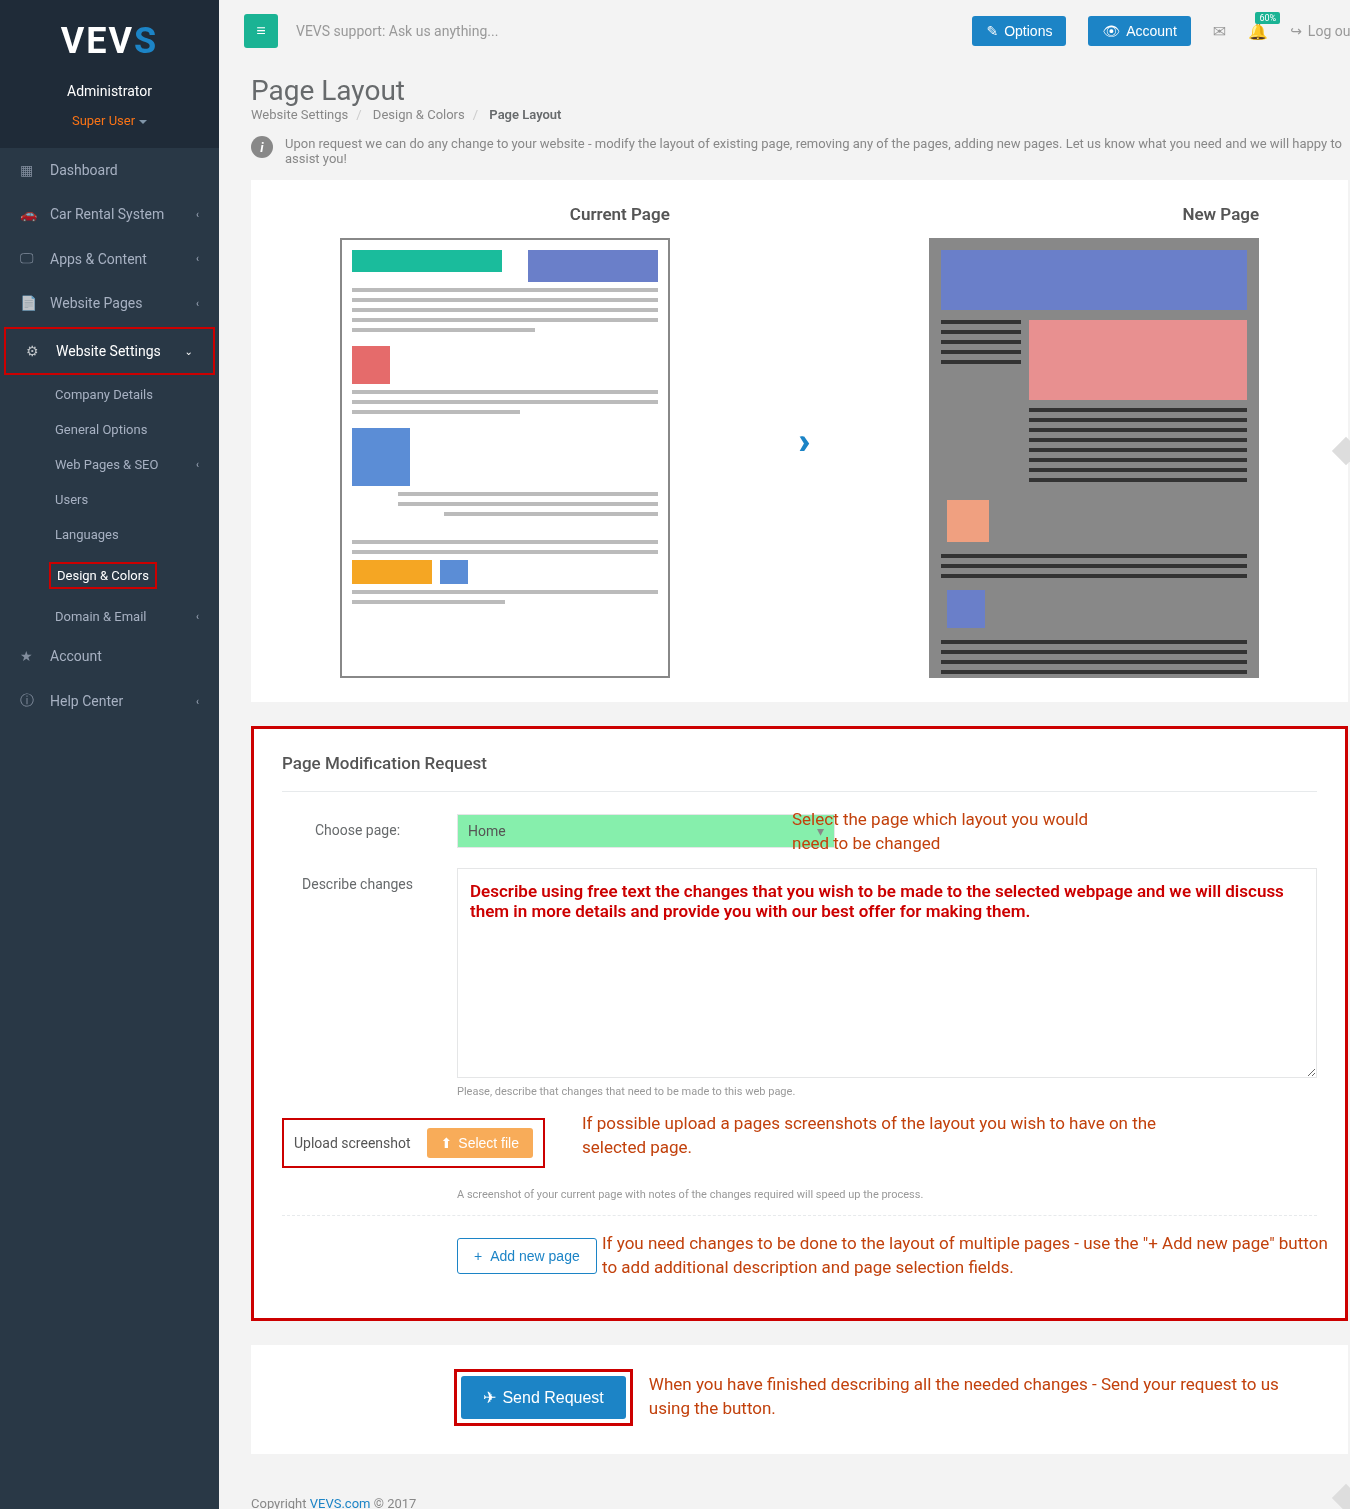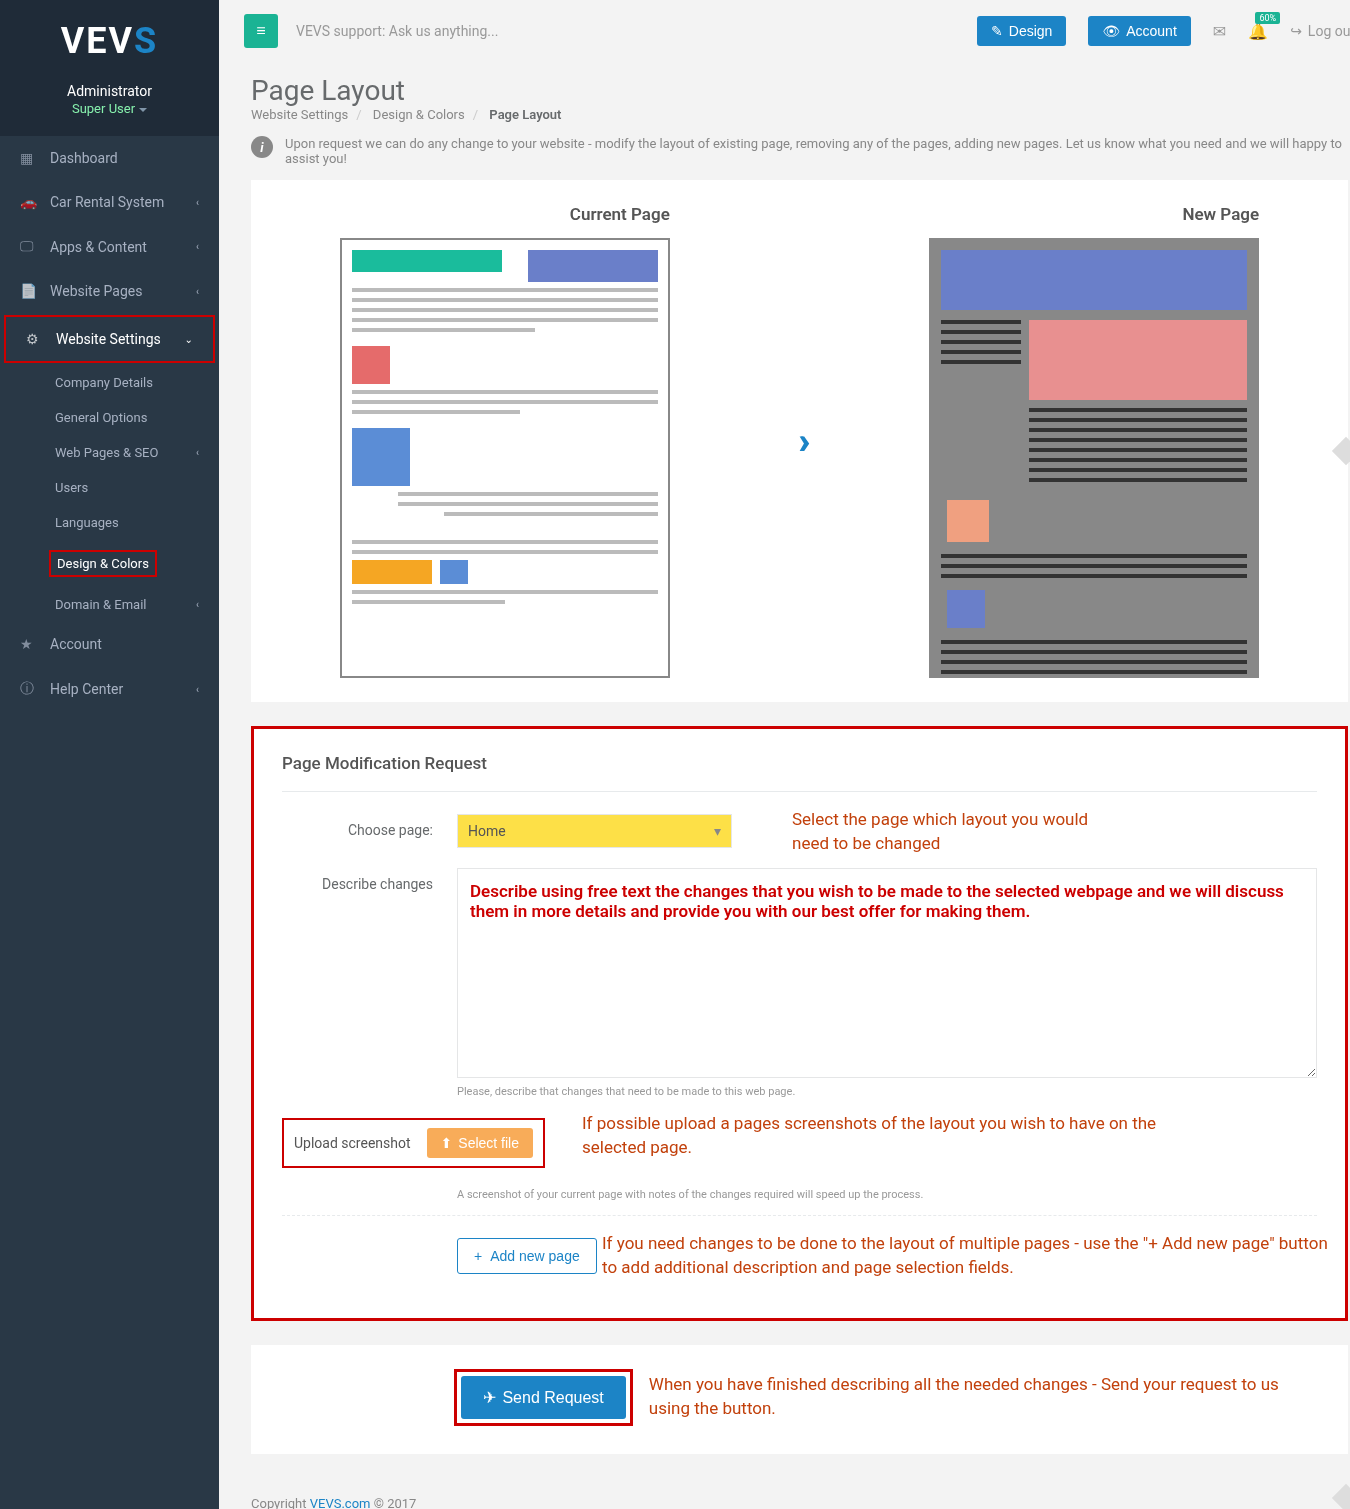--- a/index.html
+++ b/index.html
@@ -5,21 +5,21 @@
 * { margin: 0; padding: 0; box-sizing: border-box; }
 body { font-family: -apple-system, BlinkMacSystemFont, "Segoe UI", Roboto, Arial, sans-serif; font-size: 14px; color: #555; background: #f3f3f3; width: 1350px; }
 .layout { display: flex; min-height: 1509px; }
 
 
 .sidebar { width: 219px; background: #293846; color: #a7b1c2; flex-shrink: 0; }
 .sidebar-header { background: #1f2b38; padding: 20px 15px; text-align: center; }
 .logo { font-size: 36px; font-weight: 700; color: #fff; letter-spacing: 2px; }
 .logo-s { color: #1c84c6; }
 .user-role { color: #ffffff; font-size: 14px; margin-top: 21px; }
-.user-type { color: #86efac; font-size: 13px; margin-top: 2px; cursor: pointer; }
+.user-type { color: #f97316; font-size: 13px; margin-top: 14px; cursor: pointer; }
 .user-type::after { content: ""; display: inline-block; border-top: 4px solid #8095a8; border-left: 4px solid transparent; border-right: 4px solid transparent; margin-left: 4px; vertical-align: middle; }
 .nav { list-style: none; }
 .nav li { position: relative; }
 .nav a { display: flex; align-items: center; padding: 14px 20px; color: #a7b1c2; text-decoration: none; font-size: 14px; }
 .nav .nav-icon { width: 20px; margin-right: 10px; opacity: 0.7; }
 .nav .chev { margin-left: auto; font-size: 10px; }
 .nav .active > a { background: #293846; color: #fff; }
 .nav .highlight-red { border: 2px solid #cc0000; margin: 2px 4px; }
 .subnav { list-style: none; background: #293846; }
 .subnav a { padding: 10px 20px 10px 55px; font-size: 13px; }
@@ -54,23 +54,23 @@
 .compare-title { font-size: 17px; font-weight: 600; color: #555; margin-bottom: 14px; }
 .page-mock { width: 330px; height: 440px; border: 2px solid #888; background: #fff; padding: 10px; }
 .page-mock.new { background: #888; padding: 10px; }
 .mock-row { display: flex; gap: 8px; margin-bottom: 6px; }
 .arrow { font-size: 36px; color: #1c84c6; font-weight: bold; letter-spacing: -12px; }
 .panel-tab { position: absolute; right: -8px; top: 50%; width: 20px; height: 20px; background: #ddd; transform: rotate(45deg); }
 
 .form-panel { background: #fff; margin: 0 32px 24px; padding: 24px 28px; border: 3px solid #cc0000; position: relative; }
 .form-section-title { font-size: 17px; font-weight: 500; color: #555; padding-bottom: 18px; border-bottom: 1px solid #e7eaec; margin-bottom: 22px; }
 .form-row { display: flex; margin-bottom: 20px; align-items: flex-start; }
-.form-label { width: 175px; text-align: right; padding-right: 24px; font-size: 14px; color: #676a6c; padding-top: 8px; }
+.form-label { width: 175px; text-align: center; padding-right: 24px; font-size: 14px; color: #676a6c; padding-top: 8px; }
 .form-control { flex: 1; }
-.select { width: 275px; border: 1px solid #e5e6e7; padding: 8px 10px; font-size: 14px; color: #555; background: #fde047; position: relative; }
+.select { width: 378px; border: 1px solid #e5e6e7; padding: 8px 10px; font-size: 14px; color: #555; background: #86efac; position: relative; }
 .select::after { content: "▾"; position: absolute; right: 10px; color: #888; }
 .textarea-wrap { position: relative; }
 .textarea { width: 860px; height: 210px; border: 1px solid #e5e6e7; padding: 12px; font-size: 17px; color: #cc0000; font-weight: 600; resize: both; font-family: inherit; }
 .help-text { font-size: 11px; color: #999; margin-top: 4px; }
 .annotation { position: absolute; font-size: 17px; font-weight: 400; color: #c2410c; line-height: 1.4; }
 .upload-box { border: 2px solid #cc0000; padding: 8px 10px; display: flex; align-items: center; gap: 16px; }
 .divider { border-top: 1px dashed #e7eaec; margin: 14px 0 22px; }
 .btn-outline { background: #fff; border: 1px solid #1c84c6; color: #1c84c6; padding: 9px 16px; border-radius: 3px; font-size: 14px; cursor: pointer; display: inline-flex; align-items: center; gap: 8px; }
 .send-wrap { border: 3px solid #cc0000; display: inline-block; padding: 4px; margin: 14px 0 0 175px; }
 
@@ -176,21 +176,21 @@
 
   <main class="main">
     <div class="topbar">
       <button class="menu-toggle">
           <span>≡</span>
         </button>
       <span class="search-text">VEVS support: Ask us anything...</span>
       <div class="topbar-right">
         <button class="btn btn-info">
             <span>✎</span>
-            <span>Design</span>
+            <span>Options</span>
           </button>
         <button class="btn btn-info">
             <span>👁</span>
             <span>Account</span>
           </button>
         <span class="top-icon">✉</span>
         <span class="top-icon">🔔<span class="badge">60%</span></span>
         <a class="logout">
             <span>↪</span>
             <span>Log out</span>

